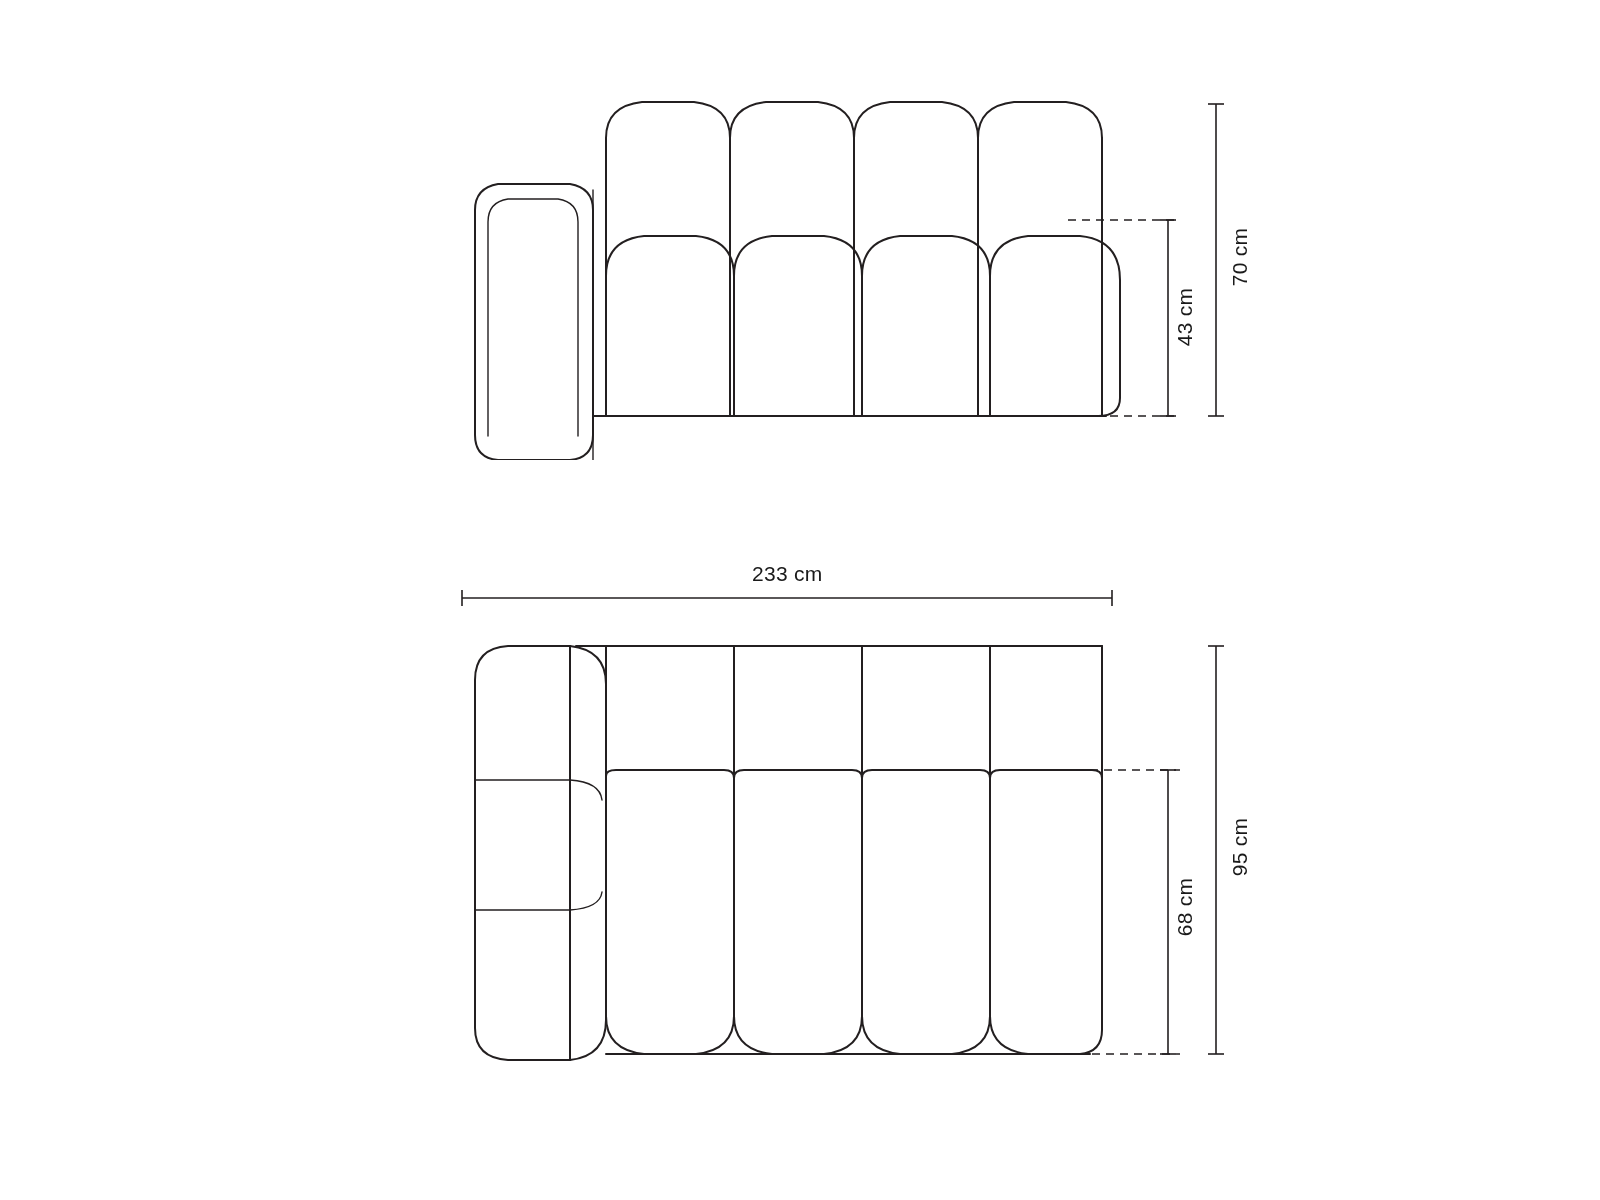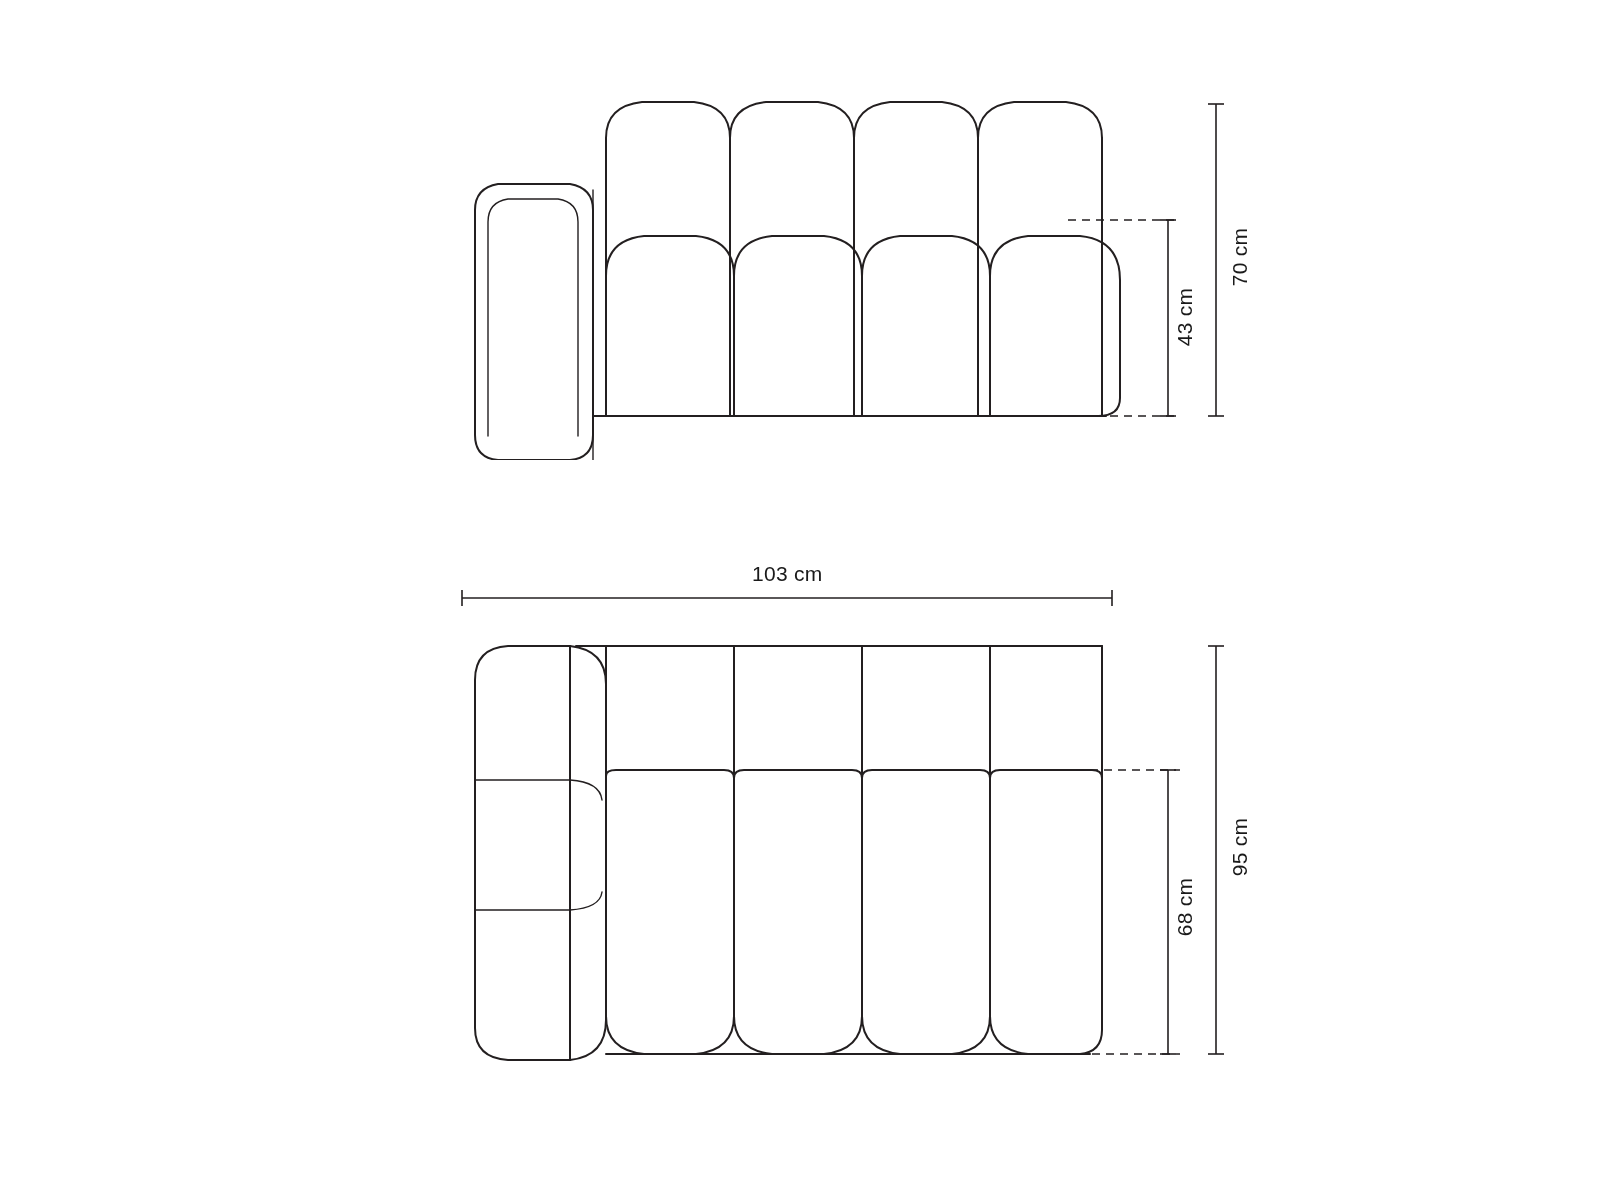--- a/index.html
+++ b/index.html
@@ -110,21 +110,21 @@
   </svg>
 
   <div class="dim-label vert" style="left:1195px; top:245px; width:90px; text-align:center;">70 cm</div>
   <div class="dim-label vert" style="left:1140px; top:305px; width:90px; text-align:center;">43 cm</div>
 
   <svg style="position:absolute; left:440px; top:570px;" width="700" height="50" viewBox="0 0 700 50">
     <path class="dimline" d="M 22 28 L 672 28"></path>
     <path class="dimline" d="M 22 20 L 22 36"></path>
     <path class="dimline" d="M 672 20 L 672 36"></path>
   </svg>
-  <div class="dim-label" style="left:752px; top:562px;">103 cm</div>
+  <div class="dim-label" style="left:752px; top:562px;">233 cm</div>
 
   <svg style="position:absolute; left:430px; top:620px;" width="850" height="470" viewBox="0 0 850 470">
 
     <path class="ln" d="M 45 60 Q 45 28 78 26 L 140 26 L 140 440 L 78 440 Q 45 438 45 408 Z"></path>
 
     <path class="ln-thin" d="M 45 160 L 140 160"></path>
     <path class="ln-thin" d="M 45 290 L 140 290"></path>
     <path class="ln-thin" d="M 140 26 L 140 440"></path>
 
     <path class="ln" d="M 140 26 Q 176 30 176 64 L 176 400 Q 176 436 140 440"></path>

